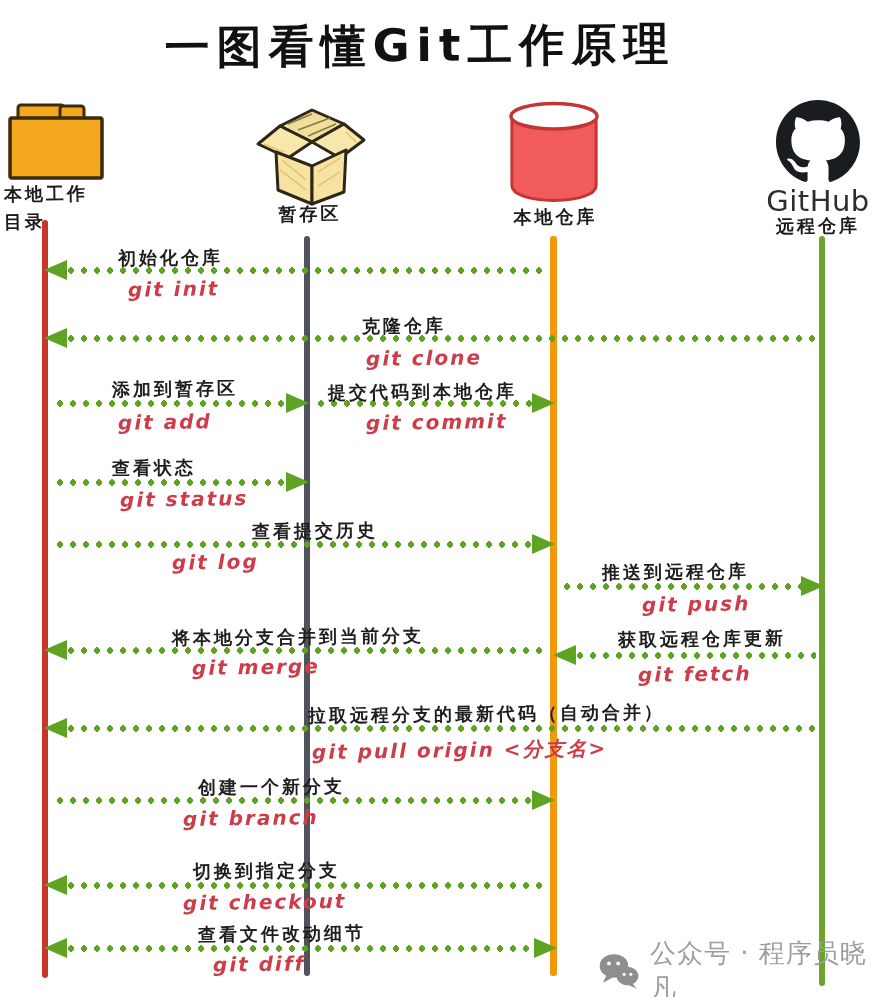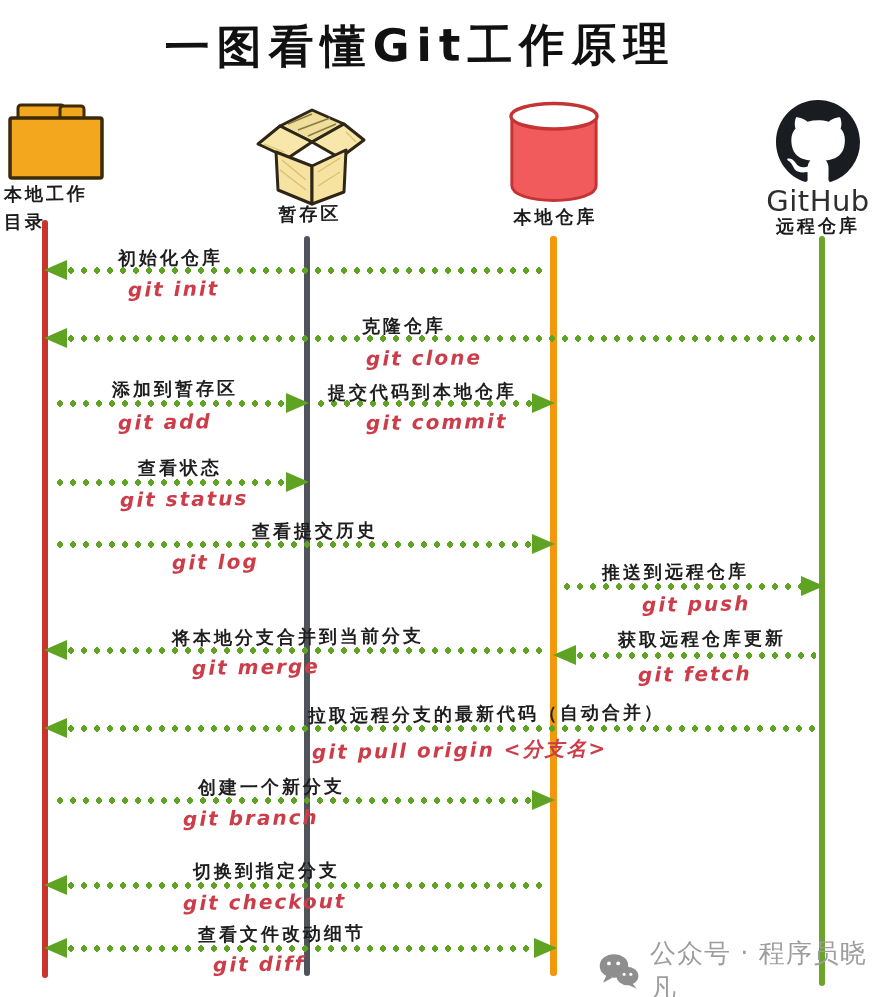--- a/index.html
+++ b/index.html
@@ -123,21 +123,21 @@
     <div class="dots"></div>
     <div class="head hr"></div>
   </div>
   <div class="abs desc" style="left:328px;top:380px;">提交代码到本地仓库</div>
   <div class="abs cmd" style="left:366px;top:410px;">git commit</div>
 
   <div class="abs arrow" style="left:50px;top:472px;width:255px;">
     <div class="dots"></div>
     <div class="head hr"></div>
   </div>
-  <div class="abs desc" style="left:112px;top:456px;margin-left:26px;">查看状态</div>
+  <div class="abs desc" style="left:112px;top:456px;">查看状态</div>
   <div class="abs cmd" style="left:120px;top:487px;">git status</div>
 
   <div class="abs arrow" style="left:50px;top:534px;width:501px;">
     <div class="dots"></div>
     <div class="head hr"></div>
   </div>
   <div class="abs desc" style="left:252px;top:519px;">查看提交历史</div>
   <div class="abs cmd" style="left:172px;top:550px;">git log</div>
 
   <div class="abs arrow" style="left:557px;top:576px;width:263px;">

